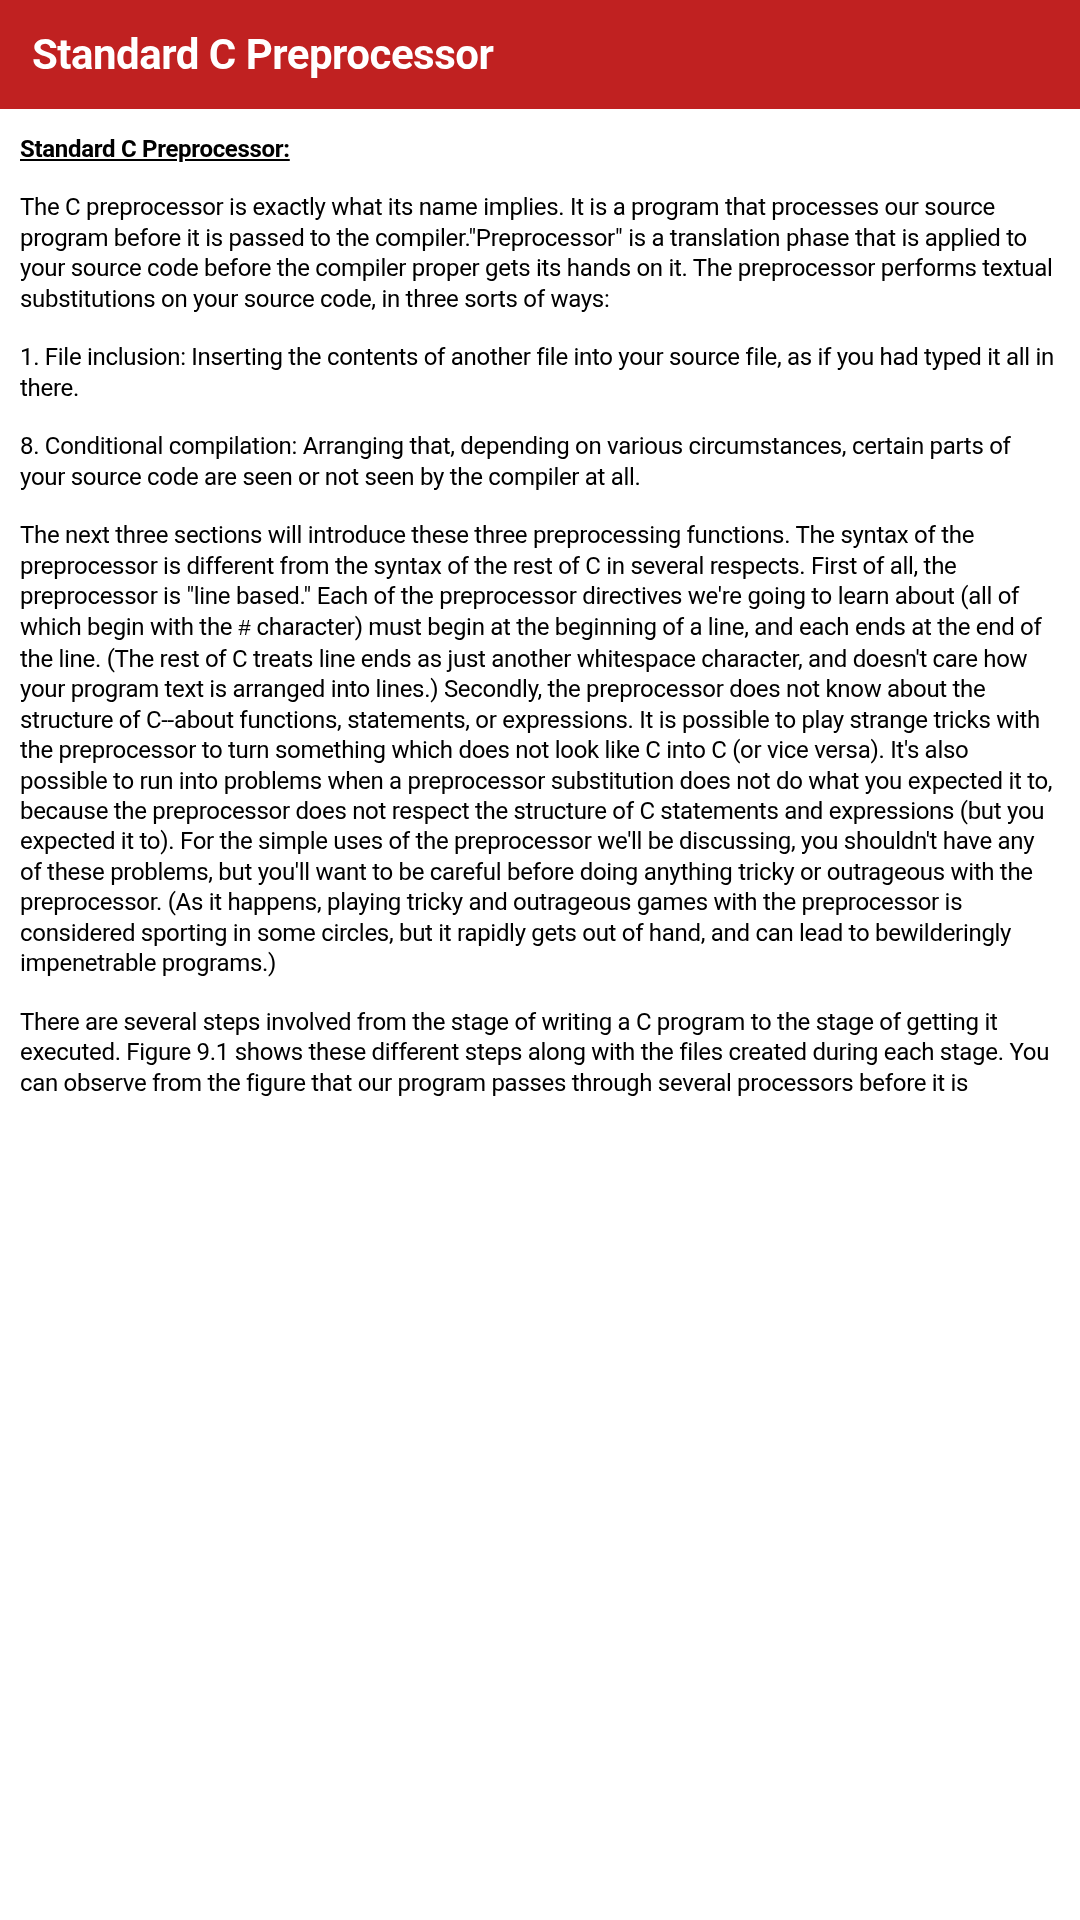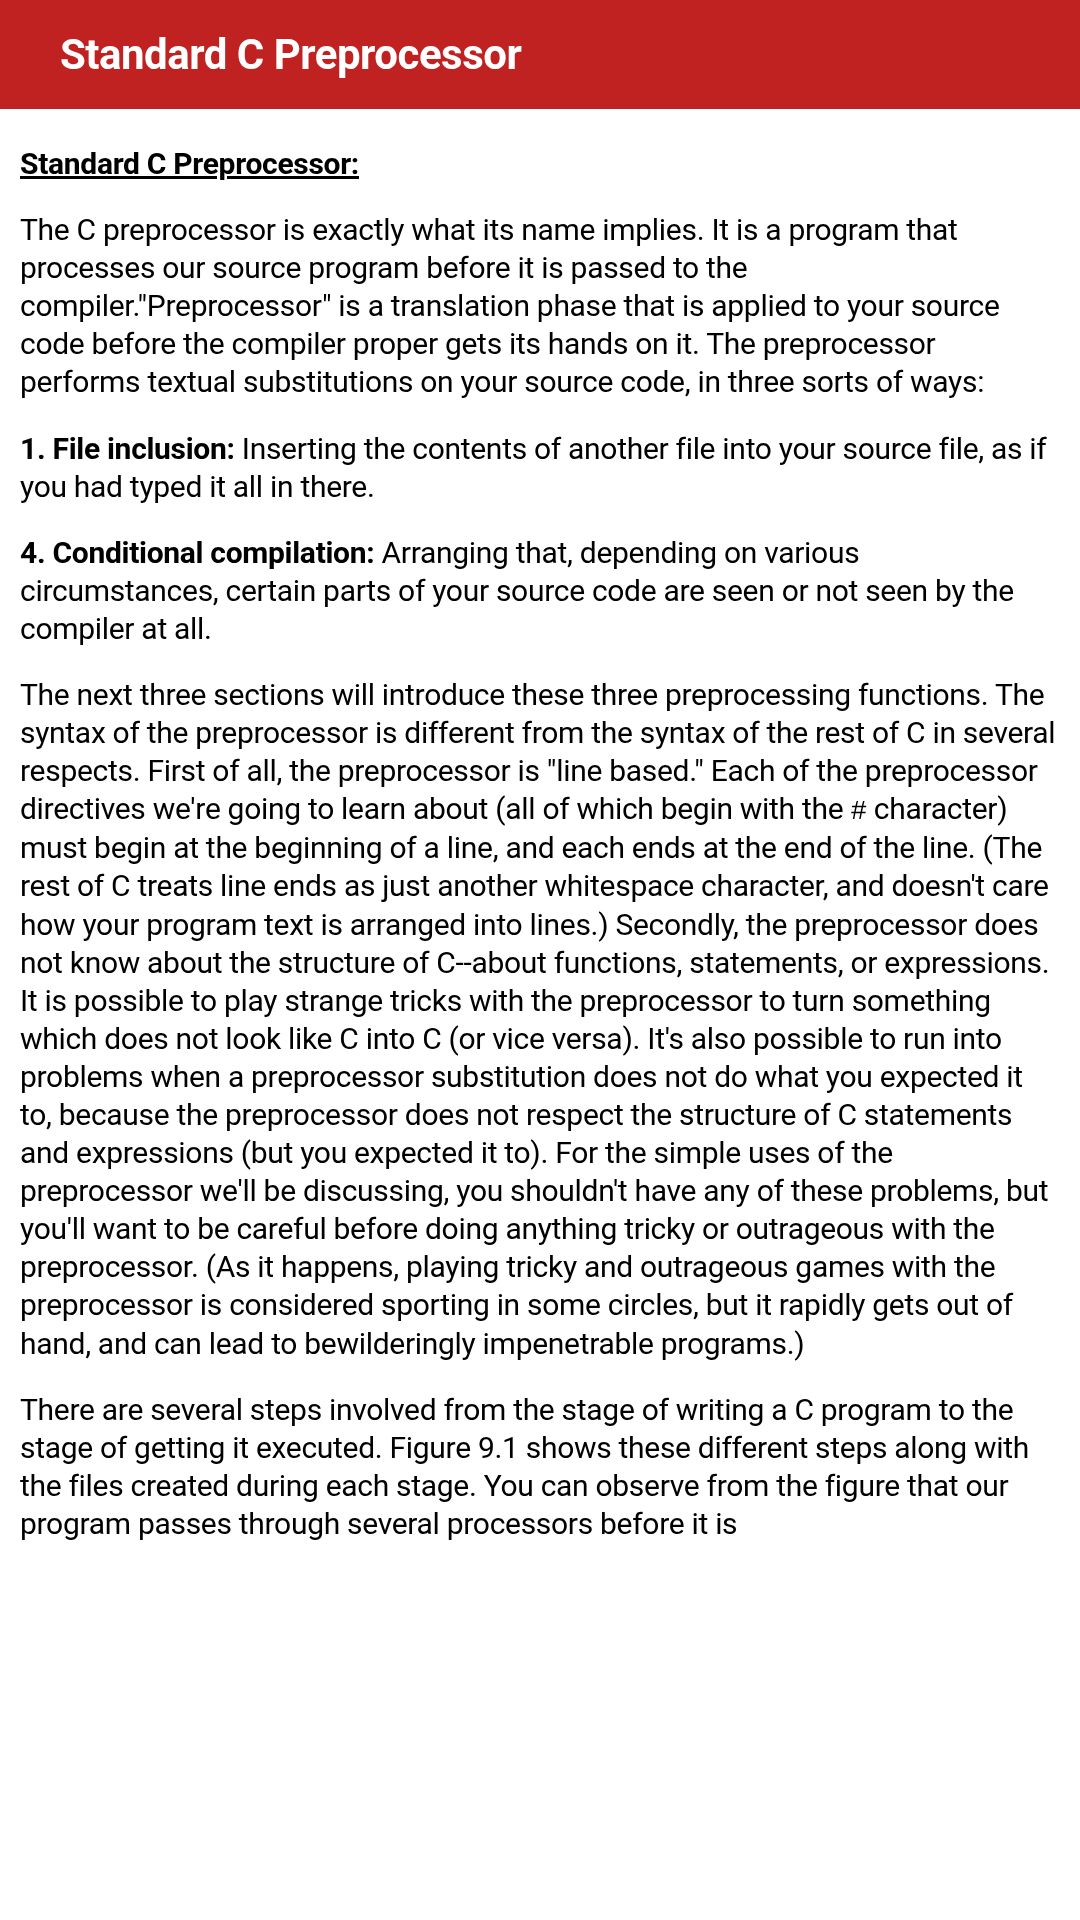--- a/index.html
+++ b/index.html
@@ -9,41 +9,41 @@
   }
   body {
     font-family: Roboto, "Helvetica Neue", Arial, sans-serif;
     background: #ffffff;
     color: #000000;
     width: 1080px;
   }
   .header {
     background: #c02121;
     color: #ffffff;
-    padding: 30px 60px;
+    padding: 30px 32px;
     font-size: 42px;
     font-weight: 700;
     letter-spacing: -0.5px;
   }
   .content {
-    padding: 36px 20px 0 20px;
-    font-size: 30px;
+    padding: 25px 20px 0 20px;
+    font-size: 24px;
     line-height: 1.27;
     letter-spacing: -0.3px;
   }
   .section-heading {
     font-weight: 700;
     text-decoration: underline;
     margin-bottom: 28px;
   }
   .para {
     margin-bottom: 28px;
   }
   .bold {
-    font-weight: 700;
+    font-weight: 400;
     text-align: right;
   }
   .mono {
     font-family: "Courier New", Courier, monospace;
     font-size: 0.92em;
   }
 </style>
 </head>
 <body>
 
@@ -56,21 +56,21 @@
   <div class="section-heading">Standard C Preprocessor:</div>
 
   <div class="para">The C preprocessor is exactly what its name implies. It is a program that processes our source program before it is passed to the compiler."Preprocessor" is a translation phase that is applied to your source code before the compiler proper gets its hands on it.  The preprocessor performs textual substitutions on your source code, in three sorts of ways:</div>
 
   <div class="para">
     <span class="bold">1. File inclusion:</span><span> Inserting the contents of another file into your source file, as if you had typed it all in there.</span>
   </div>
 
 
   <div class="para">
-    <span class="bold">4. Conditional compilation:</span><span> Arranging that, depending on various circumstances, certain parts of your source code are seen or not seen by the compiler at all.</span>
+    <span class="bold">8. Conditional compilation:</span><span> Arranging that, depending on various circumstances, certain parts of your source code are seen or not seen by the compiler at all.</span>
   </div>
 
   <div class="para">
     <span>The next three sections will introduce these three preprocessing functions. The syntax of the preprocessor is different from the syntax of the rest of C in several respects. First of all, the preprocessor is "line based." Each of the preprocessor directives we're going to learn about (all of which begin with the </span><span class="mono">#</span><span> character) must begin at the beginning of a line, and each ends at the end of the line. (The rest of C treats line ends as just another whitespace character, and doesn't care how your program text is arranged into lines.) Secondly, the preprocessor does not know about the structure of C--about functions, statements, or expressions. It is possible to play strange tricks with the preprocessor to turn something which does not look like C into C (or vice versa). It's also possible to run into problems when a preprocessor substitution does not do what you expected it to, because the preprocessor does not respect the structure of C statements and expressions (but you expected it to). For the simple uses of the preprocessor we'll be discussing, you shouldn't have any of these problems, but you'll want to be careful before doing anything tricky or outrageous with the preprocessor. (As it happens, playing tricky and outrageous games with the preprocessor is considered sporting in some circles, but it rapidly gets out of hand, and can lead to bewilderingly impenetrable programs.)</span>
   </div>
 
 
   <div class="para">There are several steps involved from the stage of writing a C program to the stage of getting it executed. Figure 9.1 shows these different steps along with the files created during each stage. You can observe from the figure that our program passes through several processors before it is</div>
 
 </div>

